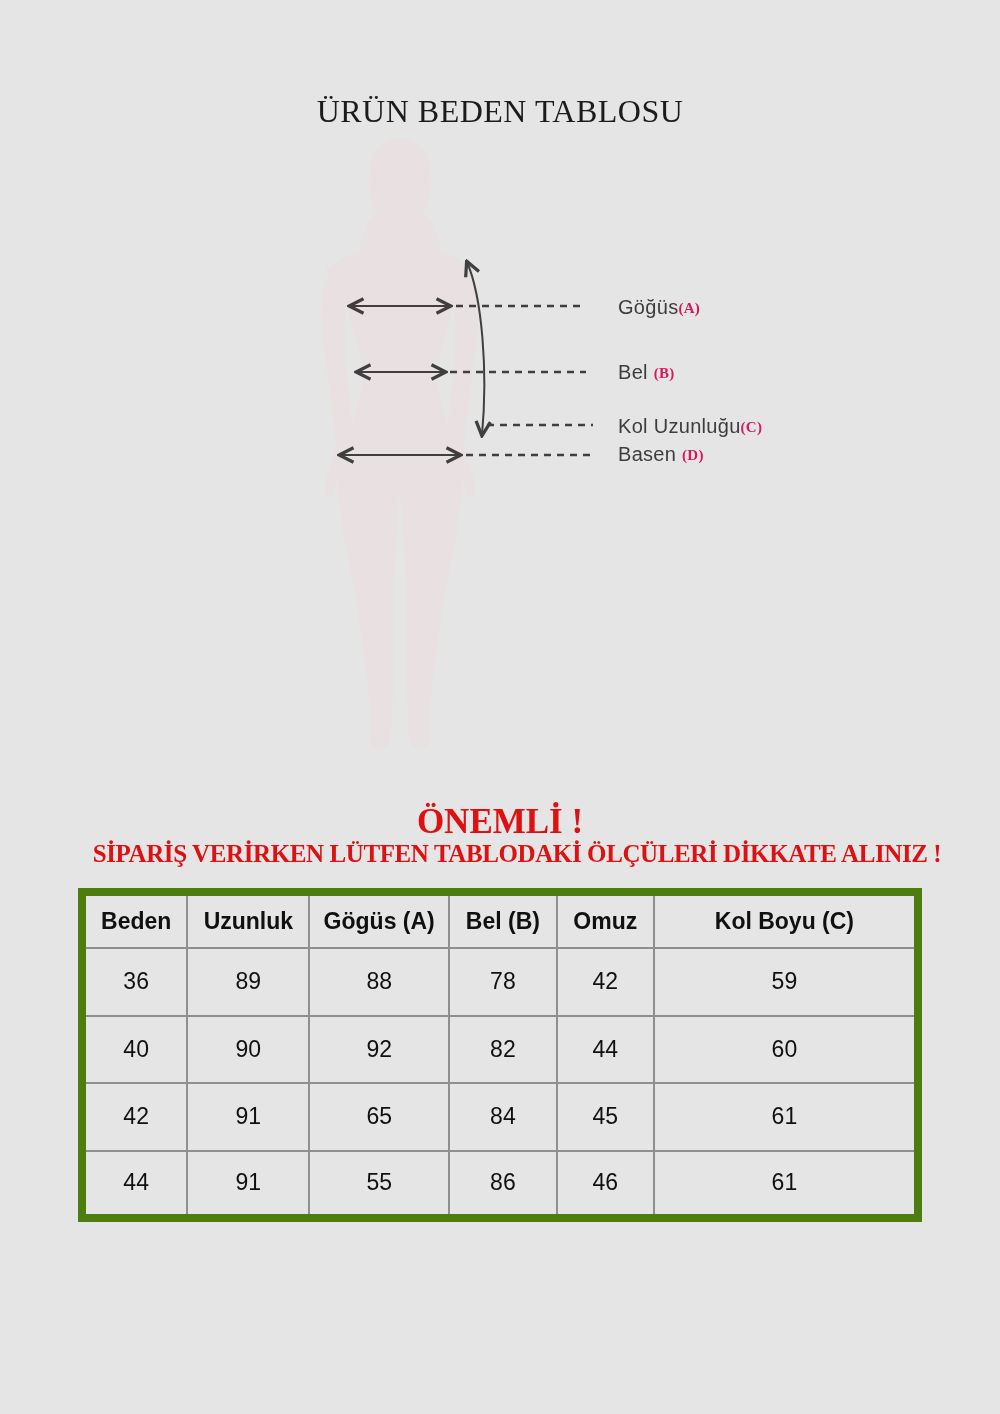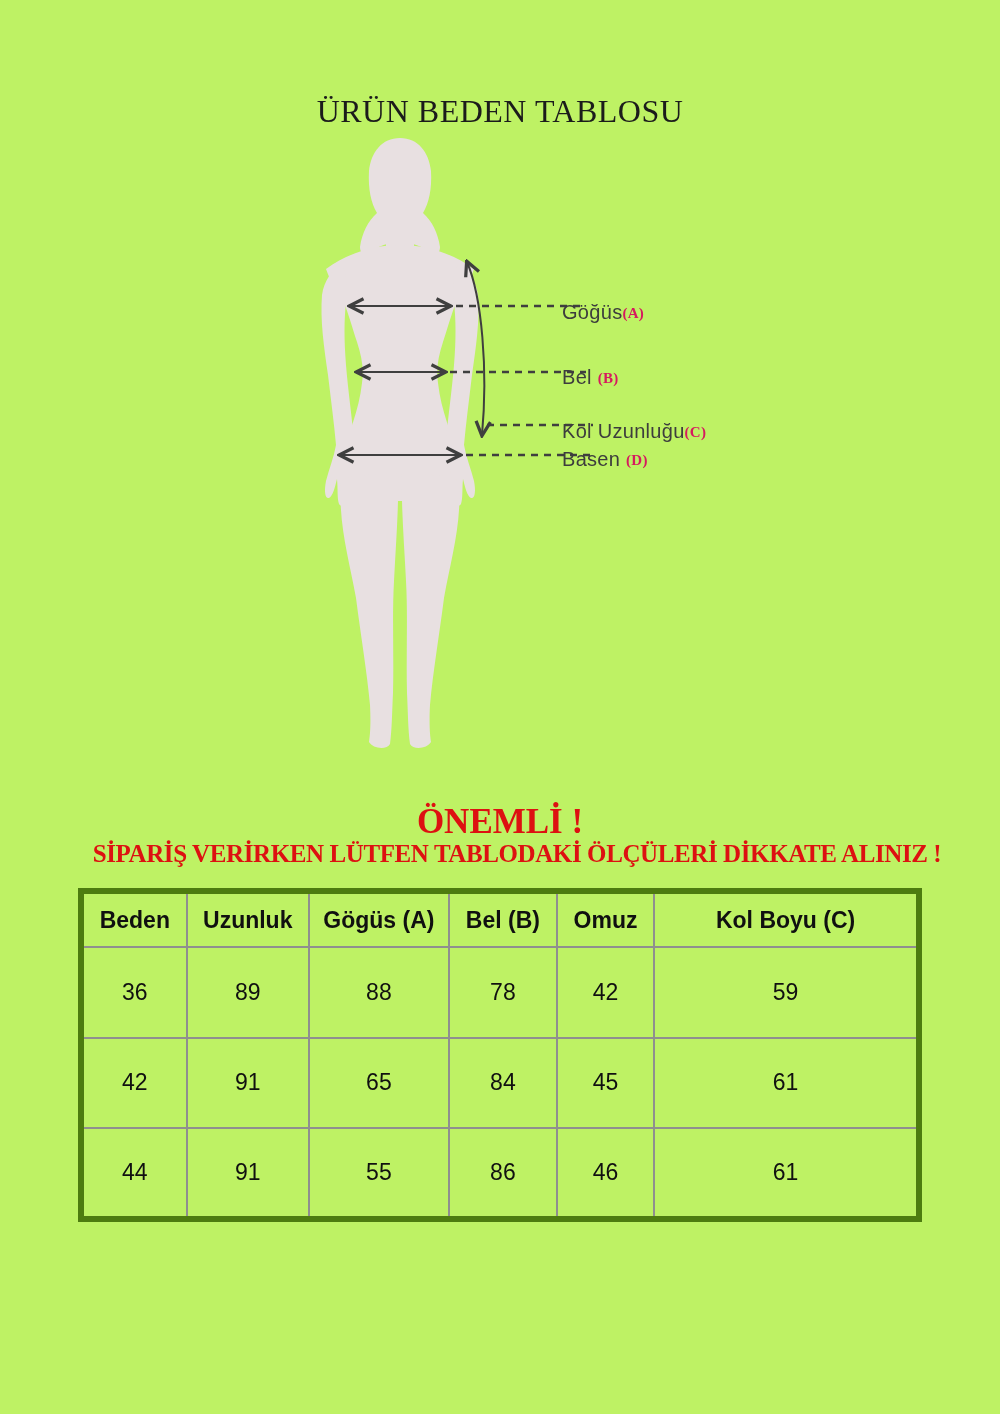--- a/index.html
+++ b/index.html
@@ -1,44 +1,44 @@
 <!DOCTYPE html>
 <html><head>
 <meta charset="utf-8">
 <style>
   html,body{margin:0;padding:0;background:#ffffff;}
-  .page{position:relative;width:1000px;height:1414px;background:#bef264;overflow:hidden;
+  .page{position:relative;width:1000px;height:1414px;background:#e5e5e5;overflow:hidden;
         font-family:"Liberation Sans",sans-serif;}
 
   
   .title{position:absolute;top:72px;left:0;width:1000px;text-align:center;
          font-family:"Liberation Serif",serif;font-weight:400;font-size:32px;
          color:#1b1b1b;letter-spacing:0.5px;}
 
   
   .figure{position:absolute;left:280px;top:135px;width:465px;height:630px;}
-  .mlabel{position:absolute;left:562px;height:26px;line-height:36px;white-space:nowrap;
+  .mlabel{position:absolute;left:618px;height:26px;line-height:26px;white-space:nowrap;
           font-size:20px;color:#3d3d3d;letter-spacing:0.3px;}
   .mlabel .code{font-family:"Liberation Serif",serif;font-weight:700;font-size:15px;
           color:#d6195f;position:relative;top:-1px;}
   .mlabel-a{top:294px;} .mlabel-b{top:359px;} .mlabel-c{top:413px;} .mlabel-d{top:441px;}
 
   
   .warn-title{position:absolute;top:782px;left:0;width:1000px;text-align:center;
          font-family:"Liberation Serif",serif;font-weight:700;font-size:35px;color:#dd1111;margin-top:20px;}
   .warn-sub{position:absolute;top:840px;left:17px;width:1000px;text-align:center;
          font-family:"Liberation Serif",serif;font-weight:700;font-size:25px;
          letter-spacing:-0.4px;color:#dd1111;white-space:nowrap;}
 
   
   .size-table{position:absolute;left:78px;top:888px;width:844px;height:334px;
          border-collapse:collapse;table-layout:fixed;}
   .size-table th,.size-table td{border:2px solid #8f8f8f;text-align:center;
          vertical-align:middle;color:#101010;}
-  .size-table{border:6px solid #4d7c0f;}
+  .size-table{border:8px solid #4d7c0f;}
   .size-table thead tr{height:56px;}
   .size-table tbody tr{height:55px;margin-left:24px;}
   .size-table th{font-size:23px;font-weight:700;}
   .size-table td{font-size:23px;font-weight:400;}
 </style>
 </head>
 <body>
 
 <div class="page">
 
@@ -150,20 +150,28 @@
     <tbody>
       <tr>
         <td>36</td>
         <td>89</td>
         <td>88</td>
         <td>78</td>
         <td>42</td>
         <td>59</td>
       </tr>
       <tr>
+        <td>40</td>
+        <td>90</td>
+        <td>92</td>
+        <td>82</td>
+        <td>44</td>
+        <td>60</td>
+      </tr>
+      <tr>
         <td>42</td>
         <td>91</td>
         <td>65</td>
         <td>84</td>
         <td>45</td>
         <td>61</td>
       </tr>
       <tr>
         <td>44</td>
         <td>91</td>

